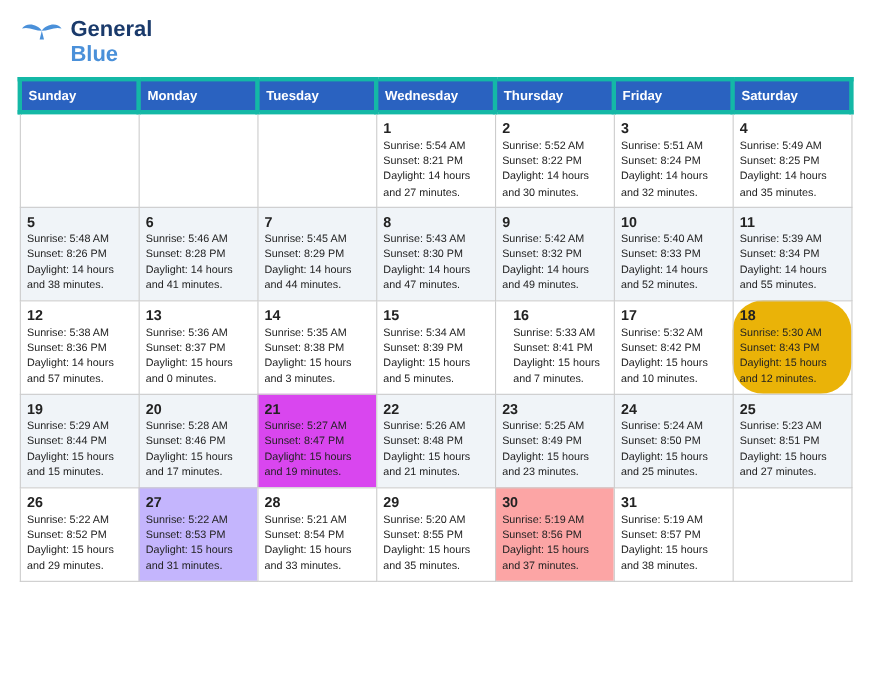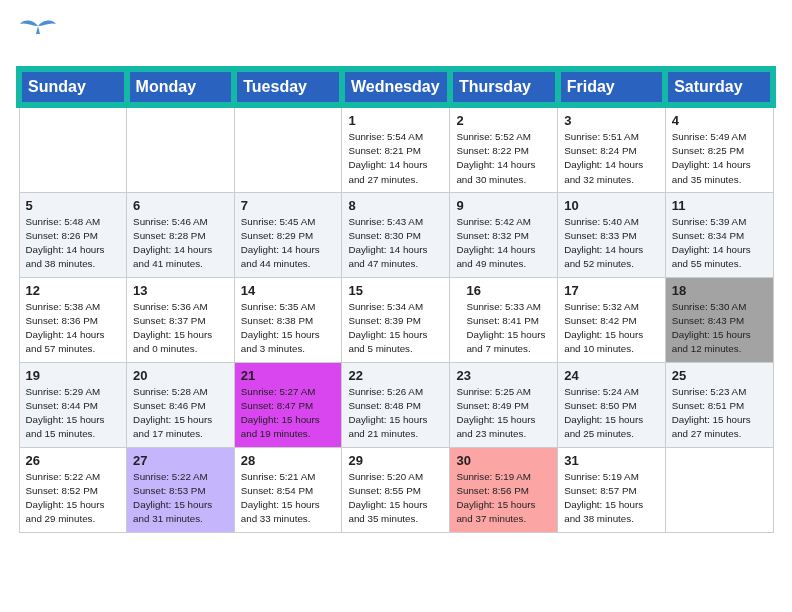--- a/index.html
+++ b/index.html
@@ -36,23 +36,23 @@
     .calendar {
       width: 100%;
       border-collapse: collapse;
       font-size: 10.5px;
     }
     .calendar th {
       background: #2a62c0;
       color: #fff;
       text-align: left;
       padding: 6px 6px;
-      font-size: 16px;
+      font-size: 12px;
       font-weight: bold;
-      border: 6px solid #14b8a6;
+      border: 4px solid #14b8a6;
     }
     .calendar td {
       border: 1px solid #ccc;
       vertical-align: top;
       padding: 5px 6px;
       width: 108px;
       min-height: 80px;
       height: 85px;
     }
     .calendar tr:nth-child(even) td {
@@ -81,20 +81,24 @@
 
 <div class="header">
   <div class="logo-wrapper">
     <div>
       <svg width="44" height="36" viewBox="0 0 44 36">
 
         <path d="M22 10 C18 4, 8 2, 4 8 C10 6, 16 10, 22 10Z" fill="#4a90d9"></path>
         <path d="M22 10 C26 4, 36 2, 40 8 C34 6, 28 10, 22 10Z" fill="#4a90d9"></path>
         <path d="M22 10 L20 18 L24 18 Z" fill="#4a90d9"></path>
       </svg>
+    </div>
+    <div>
+      <div style="font-size:20px;font-weight:bold;color:#1a3a6b;line-height:1.1;"><span style="color:#1a3a6b;">General</span></div>
+      <div style="font-size:20px;font-weight:bold;color:#4a90d9;line-height:1.1;">Blue</div>
     </div>
   </div>
   <div class="title-block">
     <div class="month-title"></div>
     <div class="location"></div>
   </div>
 </div>
 
 <table class="calendar">
   <thead>
@@ -229,21 +233,21 @@
 Daylight: 15 hours
 and 7 minutes.</div>
         </td>
         <td style="background: rgb(255, 255, 255);">
           <div class="day-number">17</div>
           <div class="day-info" style="white-space: pre-line;">Sunrise: 5:32 AM
 Sunset: 8:42 PM
 Daylight: 15 hours
 and 10 minutes.</div>
         </td>
-        <td style="background: #a3a3a3;">
+        <td style="background: #eab308; border-radius: 28px;">
           <div class="day-number">18</div>
           <div class="day-info" style="white-space: pre-line;">Sunrise: 5:30 AM
 Sunset: 8:43 PM
 Daylight: 15 hours
 and 12 minutes.</div>
         </td>
       </tr>
       <tr>
         <td style="background: rgb(240, 244, 248);">
           <div class="day-number">19</div>

